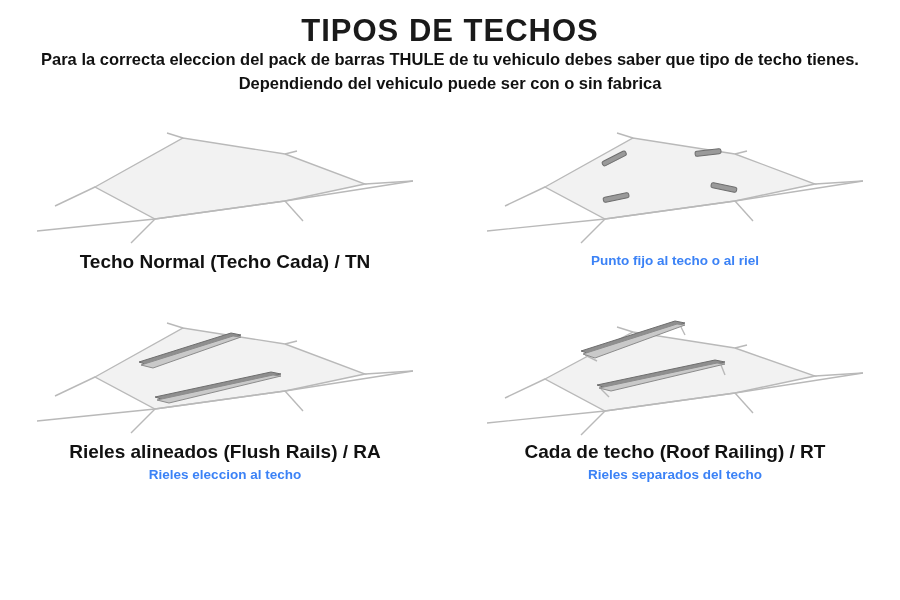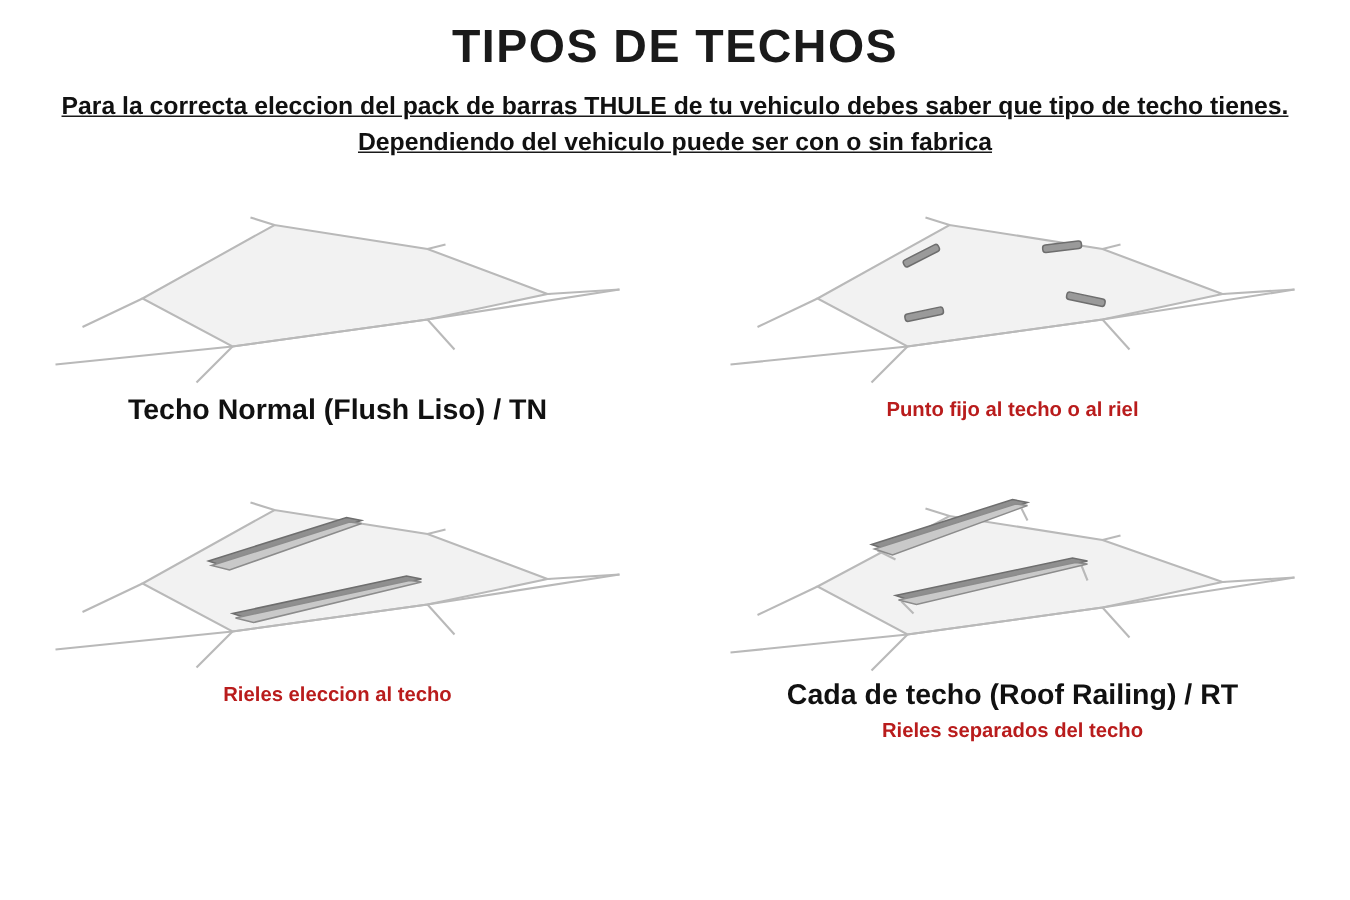--- a/index.html
+++ b/index.html
@@ -23,23 +23,21 @@
   .title {
     text-align: center;
     font-size: 31px;
     font-weight: bold;
     letter-spacing: 1px;
     margin: 14px 0 0 0;
     line-height: 1.1;
   }
   .subtitle-block {
     text-align: center;
-    margin-top: 12px;
     padding: 0 16px;
-    text-decoration: underline;
   }
   .subtitle-line {
     font-size: 16.5px;
     font-weight: bold;
     line-height: 1.42;
     color: #111111;
   }
   .grid {
     position: relative;
     margin-top: 14px;
@@ -64,21 +62,21 @@
     font-weight: bold;
     text-align: center;
     margin-top: 2px;
     color: #111111;
   }
   .cap-sub {
     font-size: 13.5px;
     font-weight: bold;
     text-align: center;
     margin-top: 4px;
-    color: #b91c1c;
+    color: #3b82f6;
   }
   .roof-fill {
     fill: #f2f2f2;
     stroke: #b9b9b9;
     stroke-width: 1.4;
   }
   .roof-line {
     fill: none;
     stroke: #b9b9b9;
     stroke-width: 1.4;
@@ -117,21 +115,21 @@
       <svg class="art" viewBox="0 0 380 140">
         <path class="roof-fill" d="M60 78 L148 29 L250 45 L330 75 L250 92 L120 110 Z"></path>
         <path class="roof-line" d="M2 122 L120 110 L250 92 L378 72"></path>
         <path class="roof-line" d="M60 78 L20 97"></path>
         <path class="roof-line" d="M330 75 L378 72"></path>
         <path class="roof-line" d="M148 29 L132 24"></path>
         <path class="roof-line" d="M250 45 L262 42"></path>
         <path class="roof-line" d="M120 110 L96 134"></path>
         <path class="roof-line" d="M250 92 L268 112"></path>
       </svg>
-      <div class="cap-main">Techo Normal (Flush Liso) / TN</div>
+      <div class="cap-main">Techo Normal (Techo Cada) / TN</div>
       <div class="cap-sub"></div>
     </div>
 
     <div class="cell">
       <svg class="art" viewBox="0 0 380 140">
         <path class="roof-fill" d="M60 78 L148 29 L250 45 L330 75 L250 92 L120 110 Z"></path>
         <path class="roof-line" d="M2 122 L120 110 L250 92 L378 72"></path>
         <path class="roof-line" d="M60 78 L20 97"></path>
         <path class="roof-line" d="M330 75 L378 72"></path>
         <path class="roof-line" d="M148 29 L132 24"></path>
@@ -154,20 +152,21 @@
         <path class="roof-line" d="M330 75 L378 72"></path>
         <path class="roof-line" d="M148 29 L132 24"></path>
         <path class="roof-line" d="M250 45 L262 42"></path>
         <path class="roof-line" d="M120 110 L96 134"></path>
         <path class="roof-line" d="M250 92 L268 112"></path>
         <path class="rail-dark" d="M104 63 L196 34 L206 36 L116 67 Z"></path>
         <path class="rail-mid" d="M106 66 L198 37 L206 38 L118 69 Z"></path>
         <path class="rail-dark" d="M120 98 L236 73 L246 75 L132 102 Z"></path>
         <path class="rail-mid" d="M122 101 L238 76 L246 77 L134 104 Z"></path>
       </svg>
+      <div class="cap-main">Rieles alineados (Flush Rails) / RA</div>
       <div class="cap-sub">Rieles eleccion al techo</div>
     </div>
 
     <div class="cell">
       <svg class="art" viewBox="0 0 380 140">
         <path class="roof-fill" d="M60 80 L148 33 L250 49 L330 77 L250 94 L120 112 Z"></path>
         <path class="roof-line" d="M2 124 L120 112 L250 94 L378 74"></path>
         <path class="roof-line" d="M60 80 L20 99"></path>
         <path class="roof-line" d="M330 77 L378 74"></path>
         <path class="roof-line" d="M148 33 L132 28"></path>

